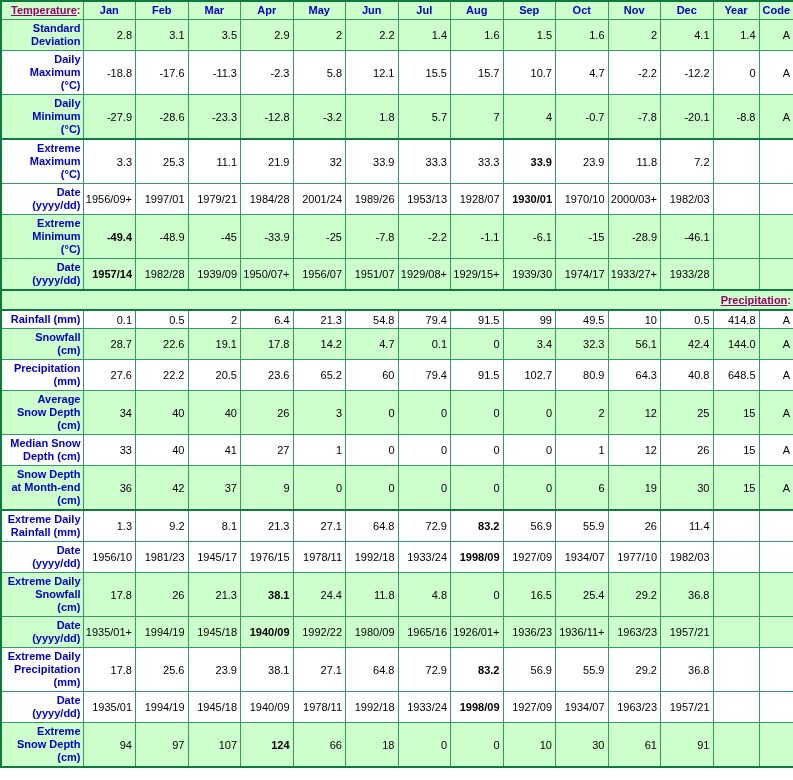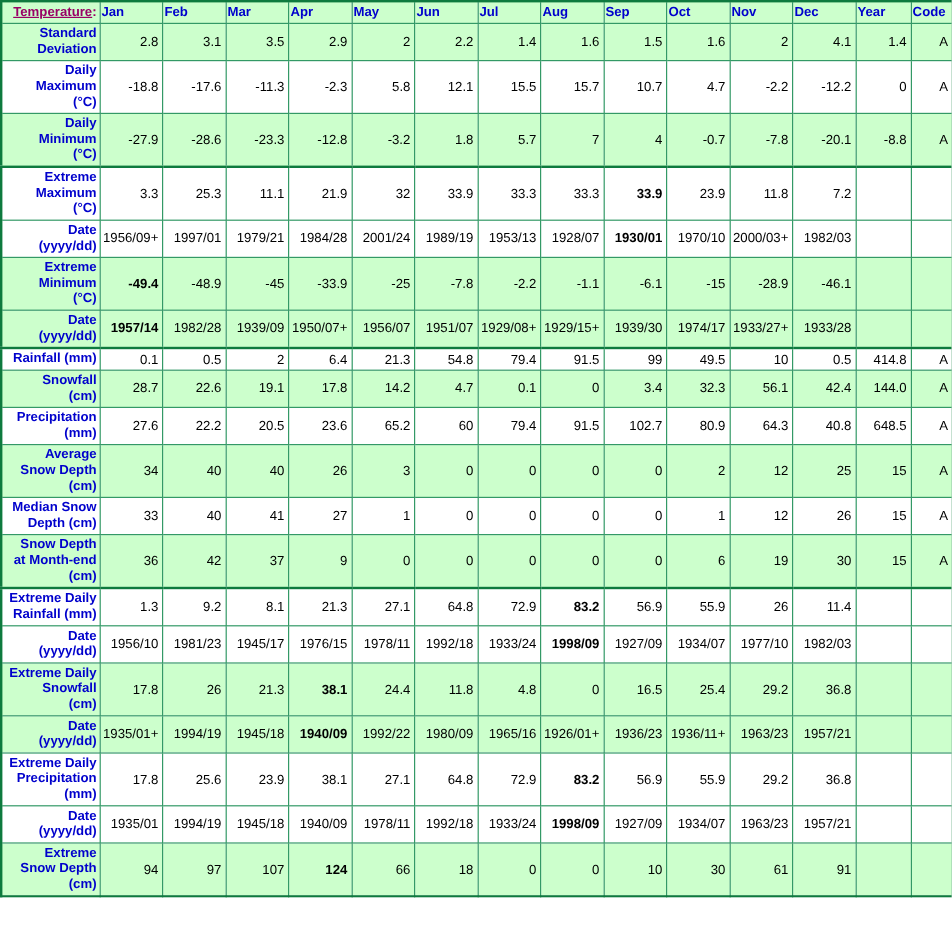--- a/index.html
+++ b/index.html
@@ -5,21 +5,21 @@
   html,body { margin:0; padding:0; background:#ffffff; }
   body { font-family:"Liberation Sans", sans-serif; }
   table.climate { border-collapse:collapse; table-layout:fixed; width:793px;
                   border:2px solid var(--border-thick,#0e7a3e); font-size:11px; }
   td { border:1px solid var(--border-thin,#339966); overflow:hidden; vertical-align:middle; }
   tr.bg-green td { background:var(--green-bg,#ccffcc); }
   tr.bg-white td { background:#ffffff; }
   tr.group-start td { border-top:2px solid var(--border-thick,#0e7a3e); }
   td.label-cell { color:var(--label-blue,#0000cc); font-weight:bold; text-align:right;
                   white-space:pre-line; line-height:13px; padding:2px 2px 2px 3px; }
-  td.header-cell { color:var(--label-blue,#0000cc); font-weight:bold; 
+  td.header-cell { color:var(--label-blue,#0000cc); font-weight:bold; text-align:center;
                    padding:2px 1px; line-height:13px; }
   td.data-cell { text-align:right; color:#000; padding:1px 3px 1px 1px; line-height:14px; }
   td.data-cell.bold-val { font-weight:bold; }
   td.section-cell { padding:2px 2px 2px 3px; line-height:13px; }
   a.section-link { color:var(--maroon,#990066); font-weight:bold; text-decoration:underline; cursor:pointer; }
   span.section-colon { color:var(--maroon,#990066); font-weight:bold; }
 </style>
 </head>
 <body>
 
@@ -135,21 +135,21 @@
         <td class="data-cell"></td>
       </tr>
       <tr class="bg-white">
         <td class="label-cell">Date
 (yyyy/dd)</td>
         <td class="data-cell">1956/09+</td>
         <td class="data-cell">1997/01</td>
         <td class="data-cell">1979/21</td>
         <td class="data-cell">1984/28</td>
         <td class="data-cell">2001/24</td>
-        <td class="data-cell">1989/19</td>
+        <td class="data-cell">1989/26</td>
         <td class="data-cell">1953/13</td>
         <td class="data-cell">1928/07</td>
         <td class="data-cell bold-val">1930/01</td>
         <td class="data-cell">1970/10</td>
         <td class="data-cell">2000/03+</td>
         <td class="data-cell">1982/03</td>
         <td class="data-cell"></td>
         <td class="data-cell"></td>
       </tr>
       <tr class="bg-green">
@@ -182,20 +182,23 @@
         <td class="data-cell">1951/07</td>
         <td class="data-cell">1929/08+</td>
         <td class="data-cell">1929/15+</td>
         <td class="data-cell">1939/30</td>
         <td class="data-cell">1974/17</td>
         <td class="data-cell">1933/27+</td>
         <td class="data-cell">1933/28</td>
         <td class="data-cell"></td>
         <td class="data-cell"></td>
       </tr>
+      <tr class="bg-green group-start">
+        <td colspan="15" class="label-cell section-cell" style="height: 14px;"><a class="section-link">Precipitation</a><span class="section-colon">:</span></td>
+      </tr>
       <tr class="bg-white group-start">
         <td class="label-cell">Rainfall (mm)</td>
         <td class="data-cell">0.1</td>
         <td class="data-cell">0.5</td>
         <td class="data-cell">2</td>
         <td class="data-cell">6.4</td>
         <td class="data-cell">21.3</td>
         <td class="data-cell">54.8</td>
         <td class="data-cell">79.4</td>
         <td class="data-cell">91.5</td>

